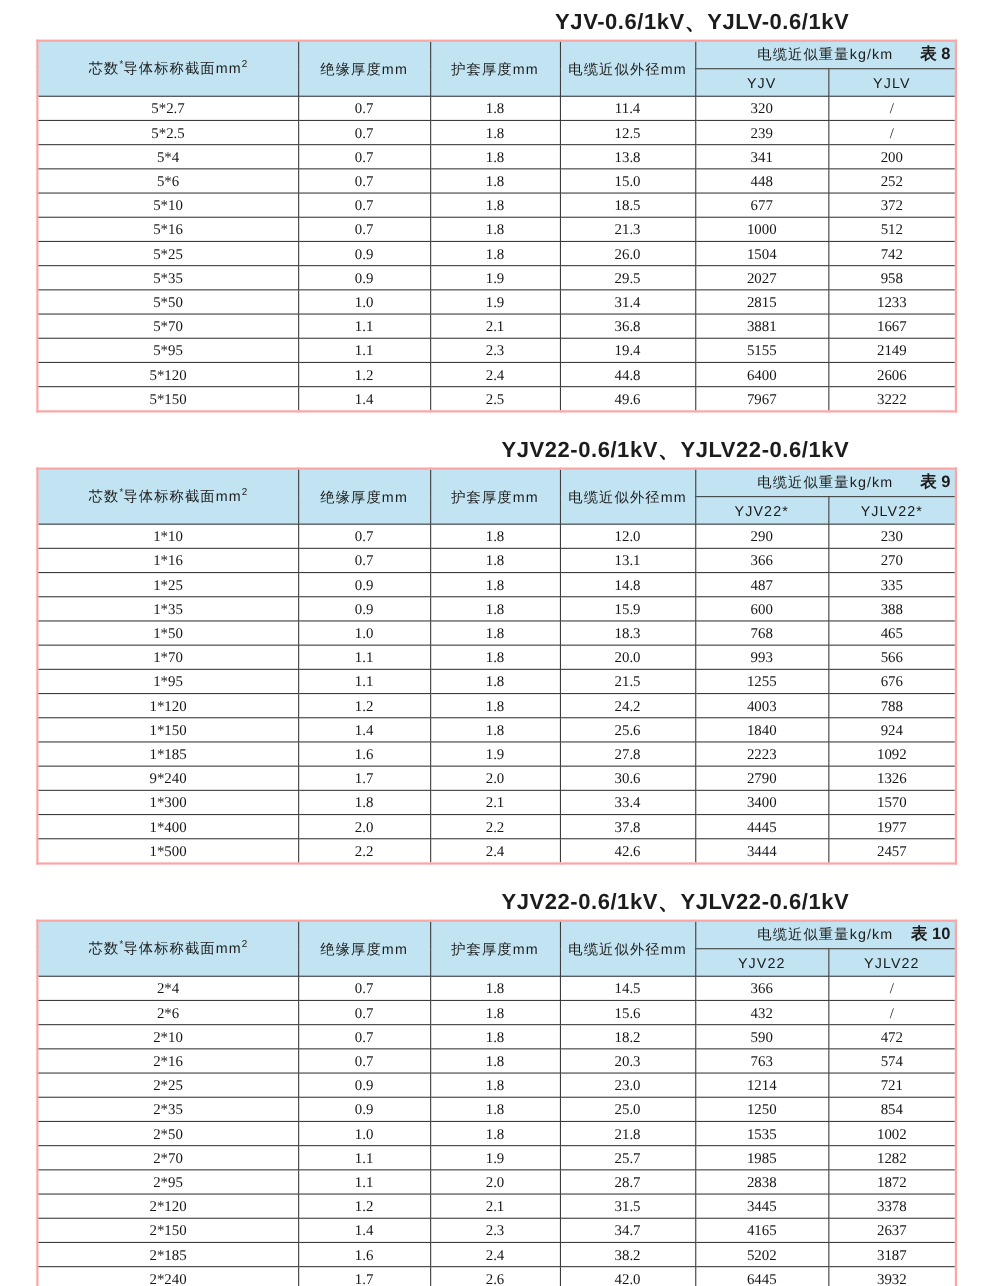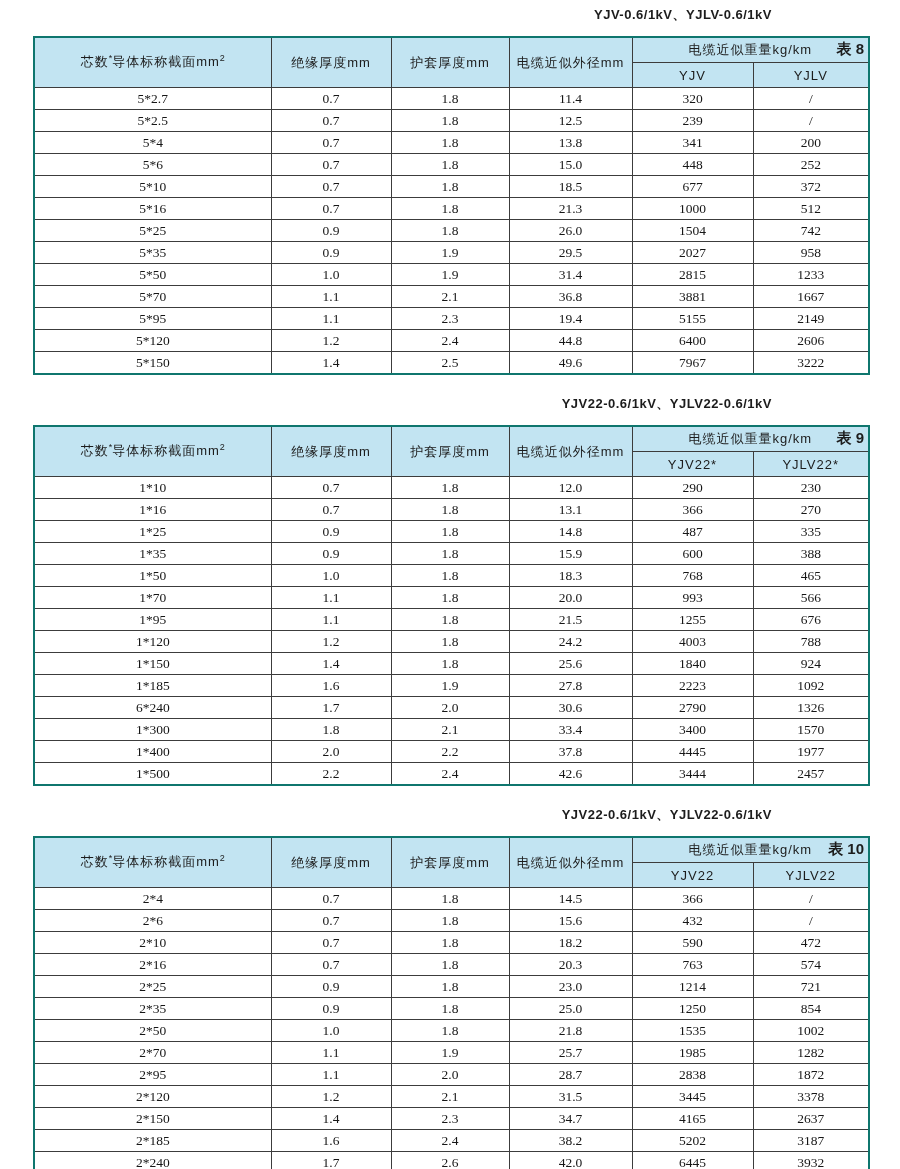--- a/index.html
+++ b/index.html
@@ -23,38 +23,38 @@
     margin-bottom: 8px;
   }
   .tbl-block + .tbl-block .title-row {
     margin-top: 20px;
   }
   .title-main {
     position: absolute;
     right: 96px;
     top: 0;
     font-weight: bold;
-    font-size: 13px;
+    font-size: 20px;
     letter-spacing: 0.5px;
     white-space: nowrap;
   }
   .title-label {
     position: absolute;
     right: 4px;
     top: 2px;
     font-weight: bold;
     font-size: 15px;
     white-space: nowrap;
     margin-top: 32px;
   }
   table.spec {
     border-collapse: collapse;
     table-layout: fixed;
     width: 835px;
-    border: 2px solid #0f766e;
+    border: 2px solid #fca5a5;
   }
   table.spec col.c1 { width: 237px; }
   table.spec col.c2 { width: 120px; }
   table.spec col.c3 { width: 118px; }
   table.spec col.c4 { width: 123px; }
   table.spec col.c5 { width: 121px; }
   table.spec col.c6 { width: 116px; }
   table.spec th {
     background: #c2e4f2;
     font-weight: normal;
@@ -324,21 +324,21 @@
           </tr>
           <tr>
             <td>1*185</td>
             <td>1.6</td>
             <td>1.9</td>
             <td>27.8</td>
             <td>2223</td>
             <td>1092</td>
           </tr>
           <tr>
-            <td>6*240</td>
+            <td>9*240</td>
             <td>1.7</td>
             <td>2.0</td>
             <td>30.6</td>
             <td>2790</td>
             <td>1326</td>
           </tr>
           <tr>
             <td>1*300</td>
             <td>1.8</td>
             <td>2.1</td>

